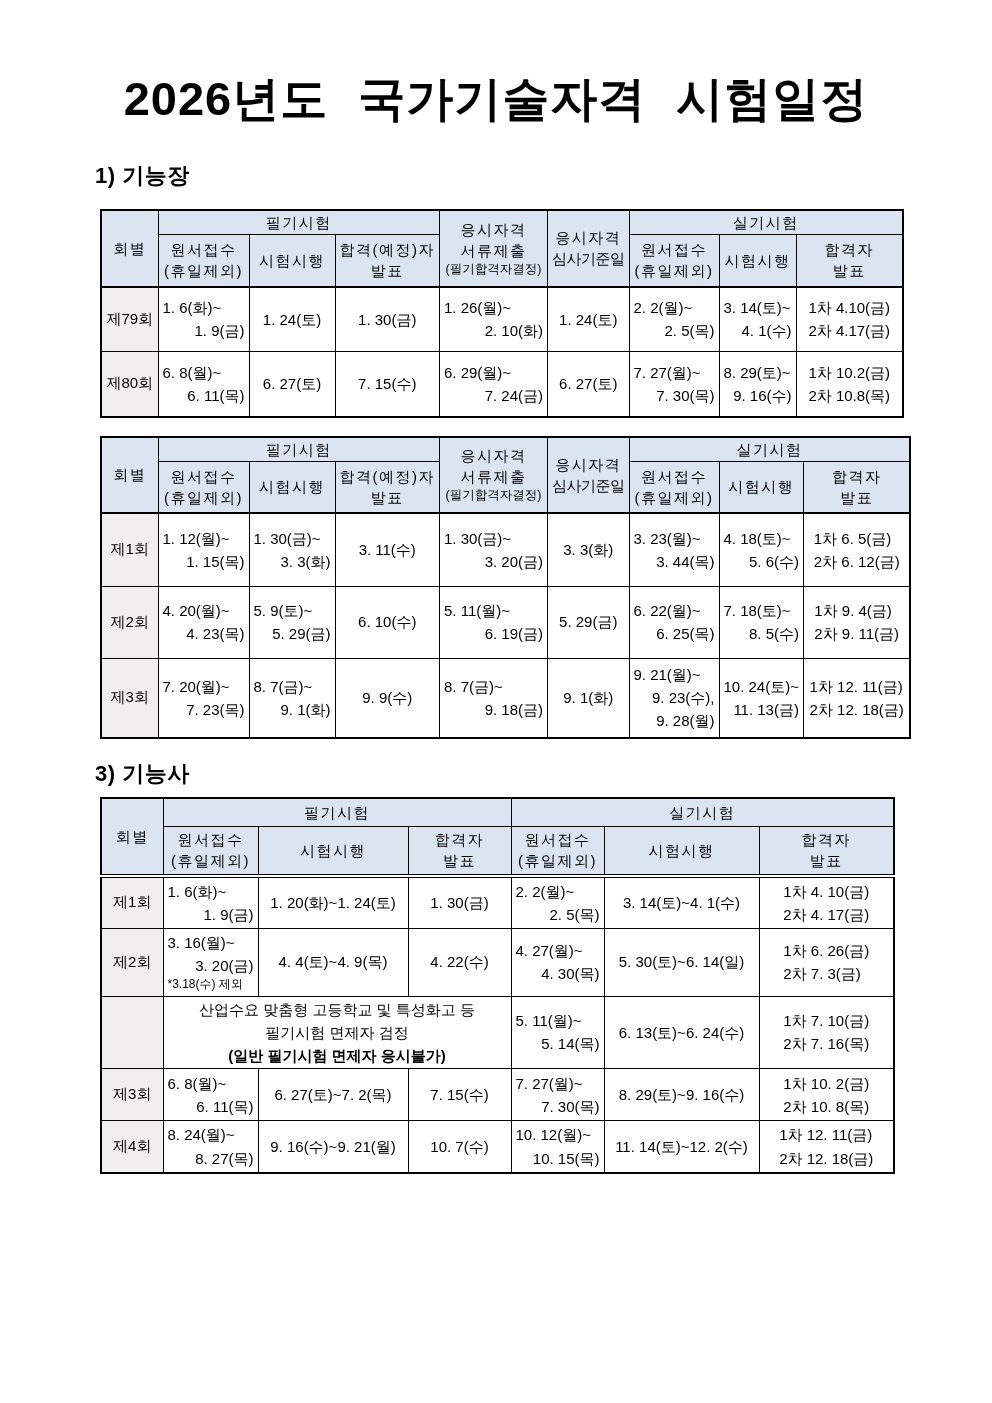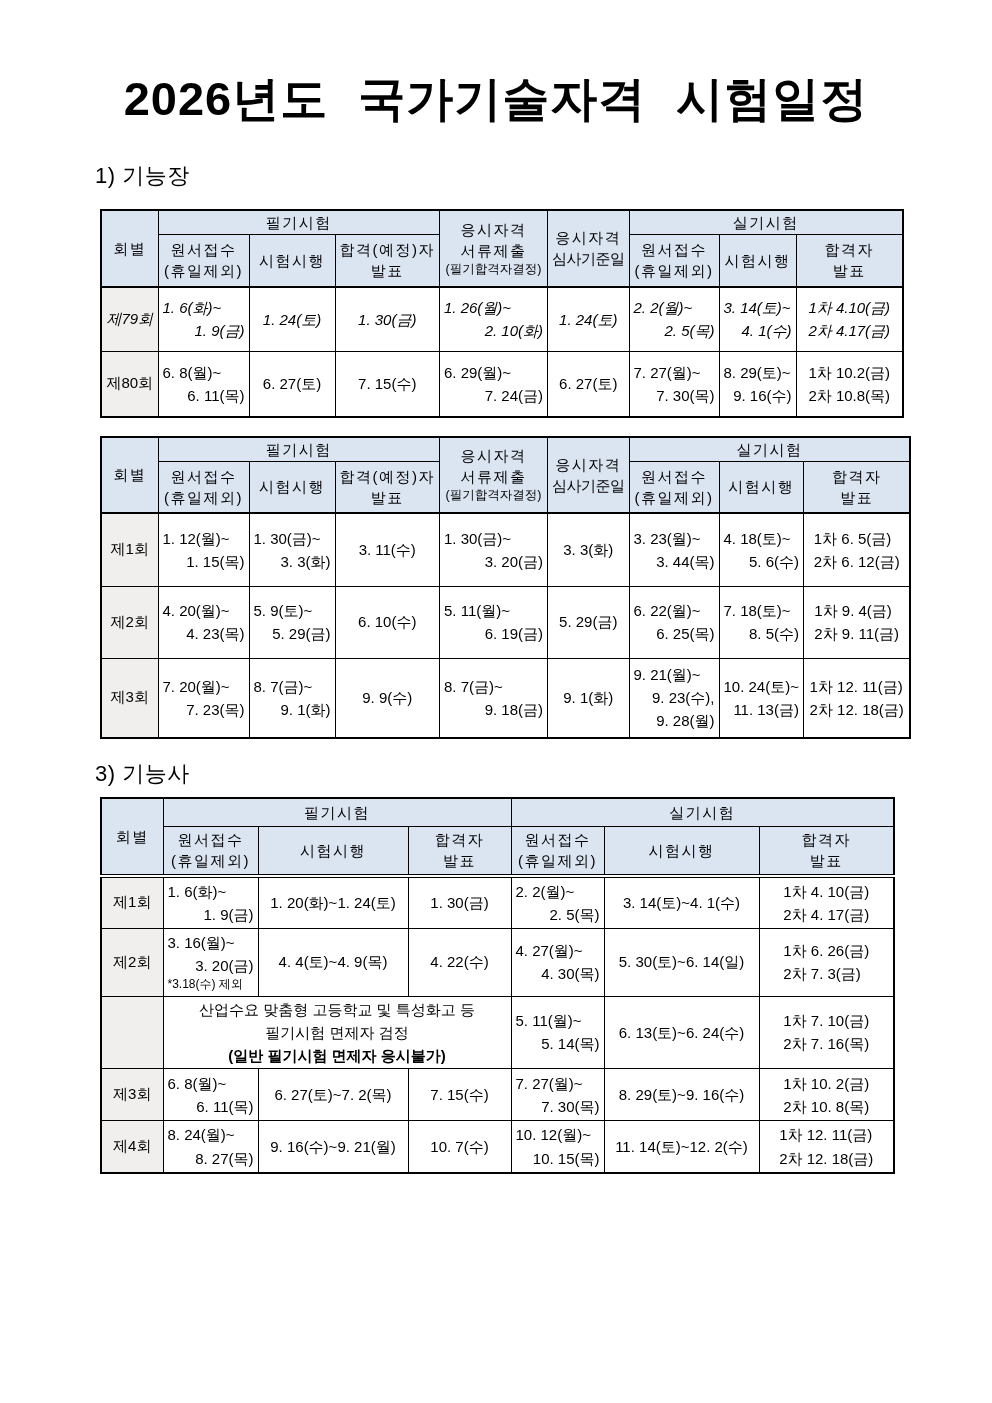--- a/index.html
+++ b/index.html
@@ -6,21 +6,21 @@
   html,body { margin:0; padding:0; background:#fff; }
   .page {
     position:relative; width:992px; height:1403px; background:#fff;
     font-family:"Liberation Sans", sans-serif; color:#000; overflow:hidden;
   }
   .title {
     margin:0; padding-top:68px; text-align:center;
     font-size:47px; font-weight:700; letter-spacing:1px; word-spacing:16px;
   }
   section { margin:0; }
-  section h2 { margin:0 4px 0 95px; font-size:22px; font-weight:400; letter-spacing:0.5px; }
+  section h2 { margin:0 4px 0 95px; font-size:22px; font-weight:700; letter-spacing:0.5px; }
   #sec0 h2 { margin-top:30px; }
   #sec1 h2 { margin-top:24px; }
   #sec2 h2 { margin-top:20px; }
   .tmount { margin-left:100px; }
   #sec0 .tmount { margin-top:18px; }
   #sec1 .tmount { margin-top:18px; }
   #sec2 .tmount { margin-top:8px; }
 
   table.sched { border-collapse:collapse; table-layout:fixed; border:2px solid var(--bd); font-size:15px; }
   .sched th, .sched td { border:1px solid var(--bd); padding:1px 4px; vertical-align:middle; overflow:hidden; }
@@ -109,21 +109,21 @@
               <th>
                 <div class="hl">시험시행</div>
               </th>
               <th>
                 <div class="hl">합격자</div>
                 <div class="hl">발표</div>
               </th>
             </tr>
           </thead>
           <tbody>
-            <tr style="height: 65px; font-style: italic;">
+            <tr style="height: 65px;">
               <th class="rowlabel">제79회</th>
               <td class="t-range">
                 <div class="ln ln0">1. 6(화)~</div>
                 <div class="ln ln1">1. 9(금)</div>
               </td>
               <td class="t-center">
                 <div class="ln ln0">1. 24(토)</div>
               </td>
               <td class="t-center">
                 <div class="ln ln0">1. 30(금)</div>

